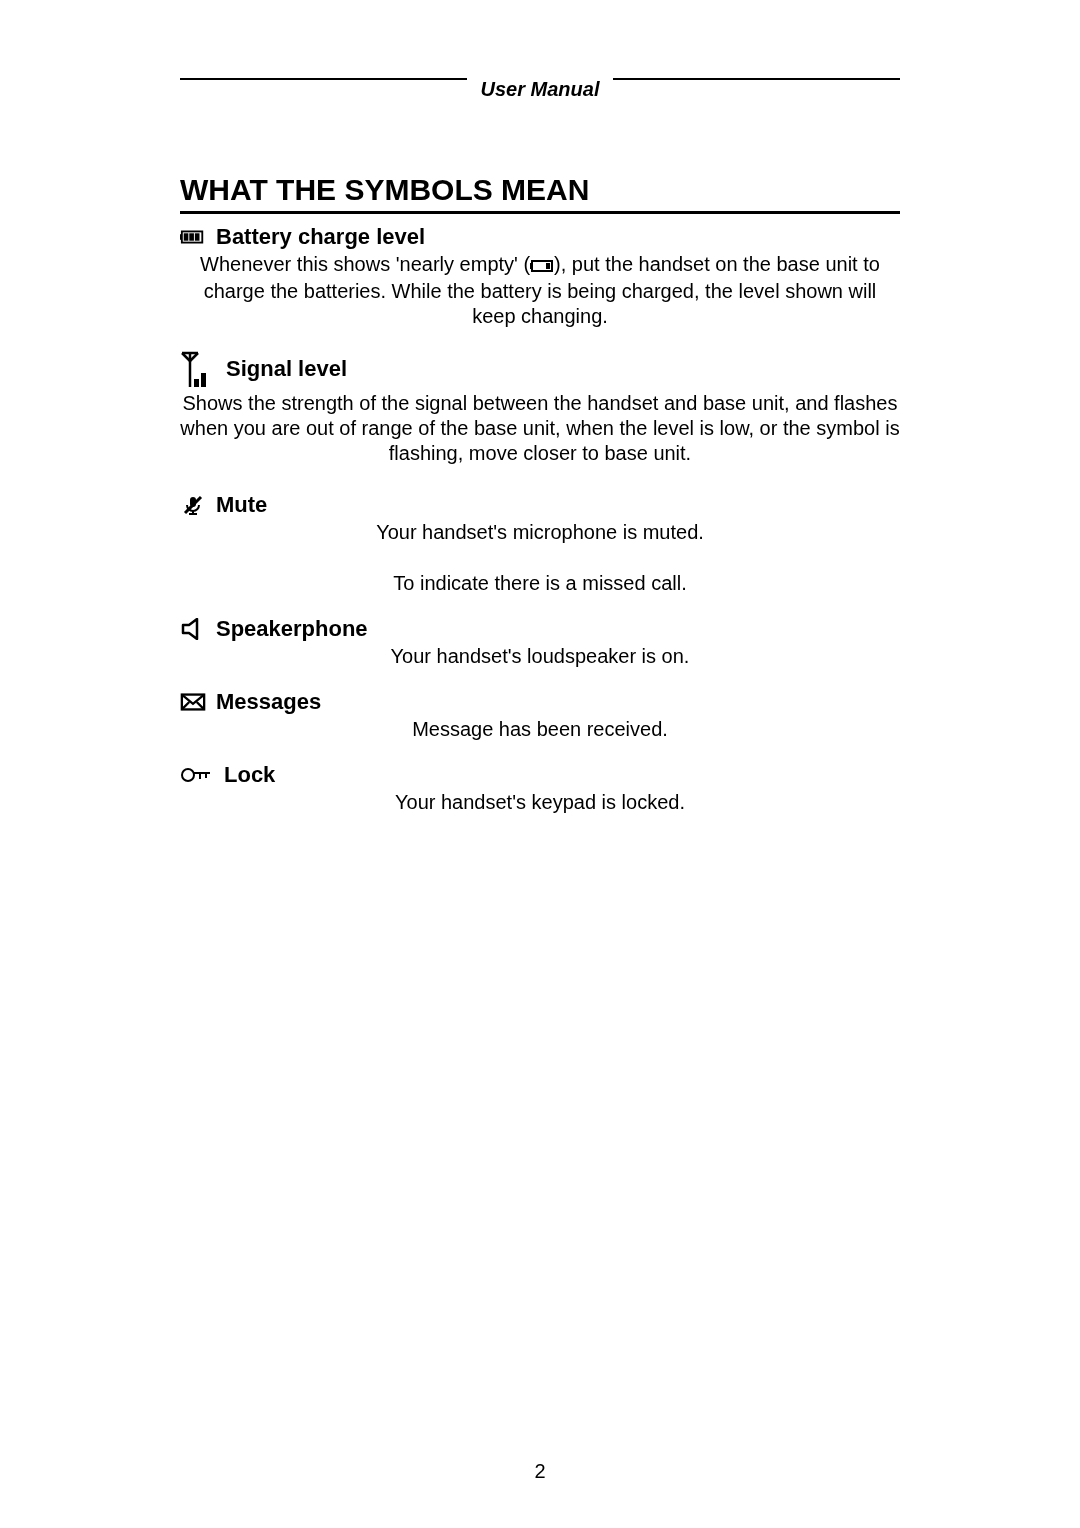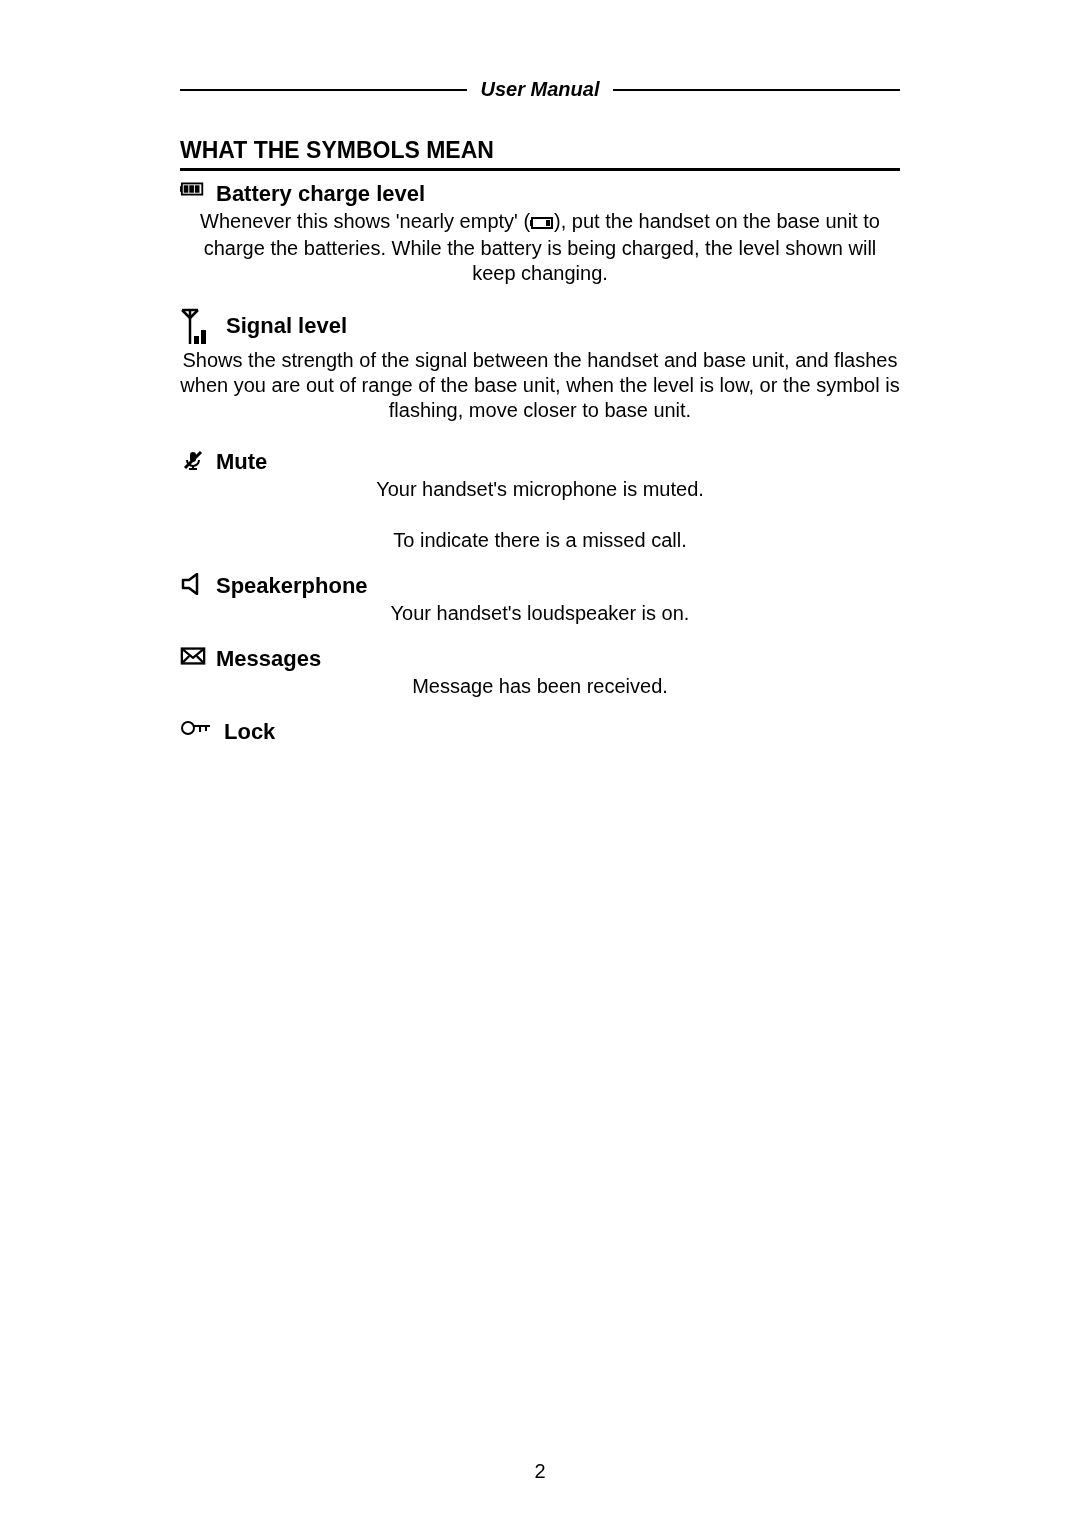--- a/index.html
+++ b/index.html
@@ -9,52 +9,51 @@
     width: 1080px;
     height: 1528px;
     font-family: "Segoe UI", "Trebuchet MS", Arial, sans-serif;
     color: #000;
   }
   .page {
     padding: 78px 180px 0 180px;
   }
   .header-line {
     display: flex;
-    align-items: center;
-    margin-bottom: 36px;
+    margin-bottom: 72px;
   }
   .header-rule {
     flex: 1;
     height: 2px;
     background: #000;
   }
   .header-title {
     padding: 0 14px;
     font-weight: 700;
     font-style: italic;
     font-size: 20px;
     white-space: nowrap;
   }
   .section-heading {
     font-weight: 700;
-    font-size: 23px;
+    font-size: 30px;
     margin-bottom: 4px;
   }
   .section-rule {
     height: 3px;
     background: #000;
     margin-bottom: 10px;
   }
   .item {
     margin-bottom: 26px;
   }
   .item-tight { margin-bottom: 20px; }
   .item-head {
     display: flex;
-    align-items: flex-start;
+    align-items: center;
     gap: 10px;
     margin-bottom: 2px;
   }
   .item-head-big {
     align-items: center;
   }
   .icon {
     display: inline-flex;
     align-items: center;
     justify-content: center;
@@ -189,17 +188,18 @@
       <span class="icon" style="width:34px">
         <svg width="34" height="18" viewBox="0 0 34 18">
           <circle cx="8" cy="9" r="6" fill="none" stroke="#000" stroke-width="2"></circle>
           <line x1="14" y1="7" x2="30" y2="7" stroke="#000" stroke-width="2"></line>
           <line x1="20" y1="7" x2="20" y2="13" stroke="#000" stroke-width="2"></line>
           <line x1="26" y1="7" x2="26" y2="12" stroke="#000" stroke-width="2"></line>
         </svg>
       </span>
       <span class="symbol-name">Lock</span>
     </div>
+    <div class="desc">Your handset's keypad is locked.</div>
   </div>
 
 </div>
 
 <div class="page-num">2</div>
 
 </body></html>

